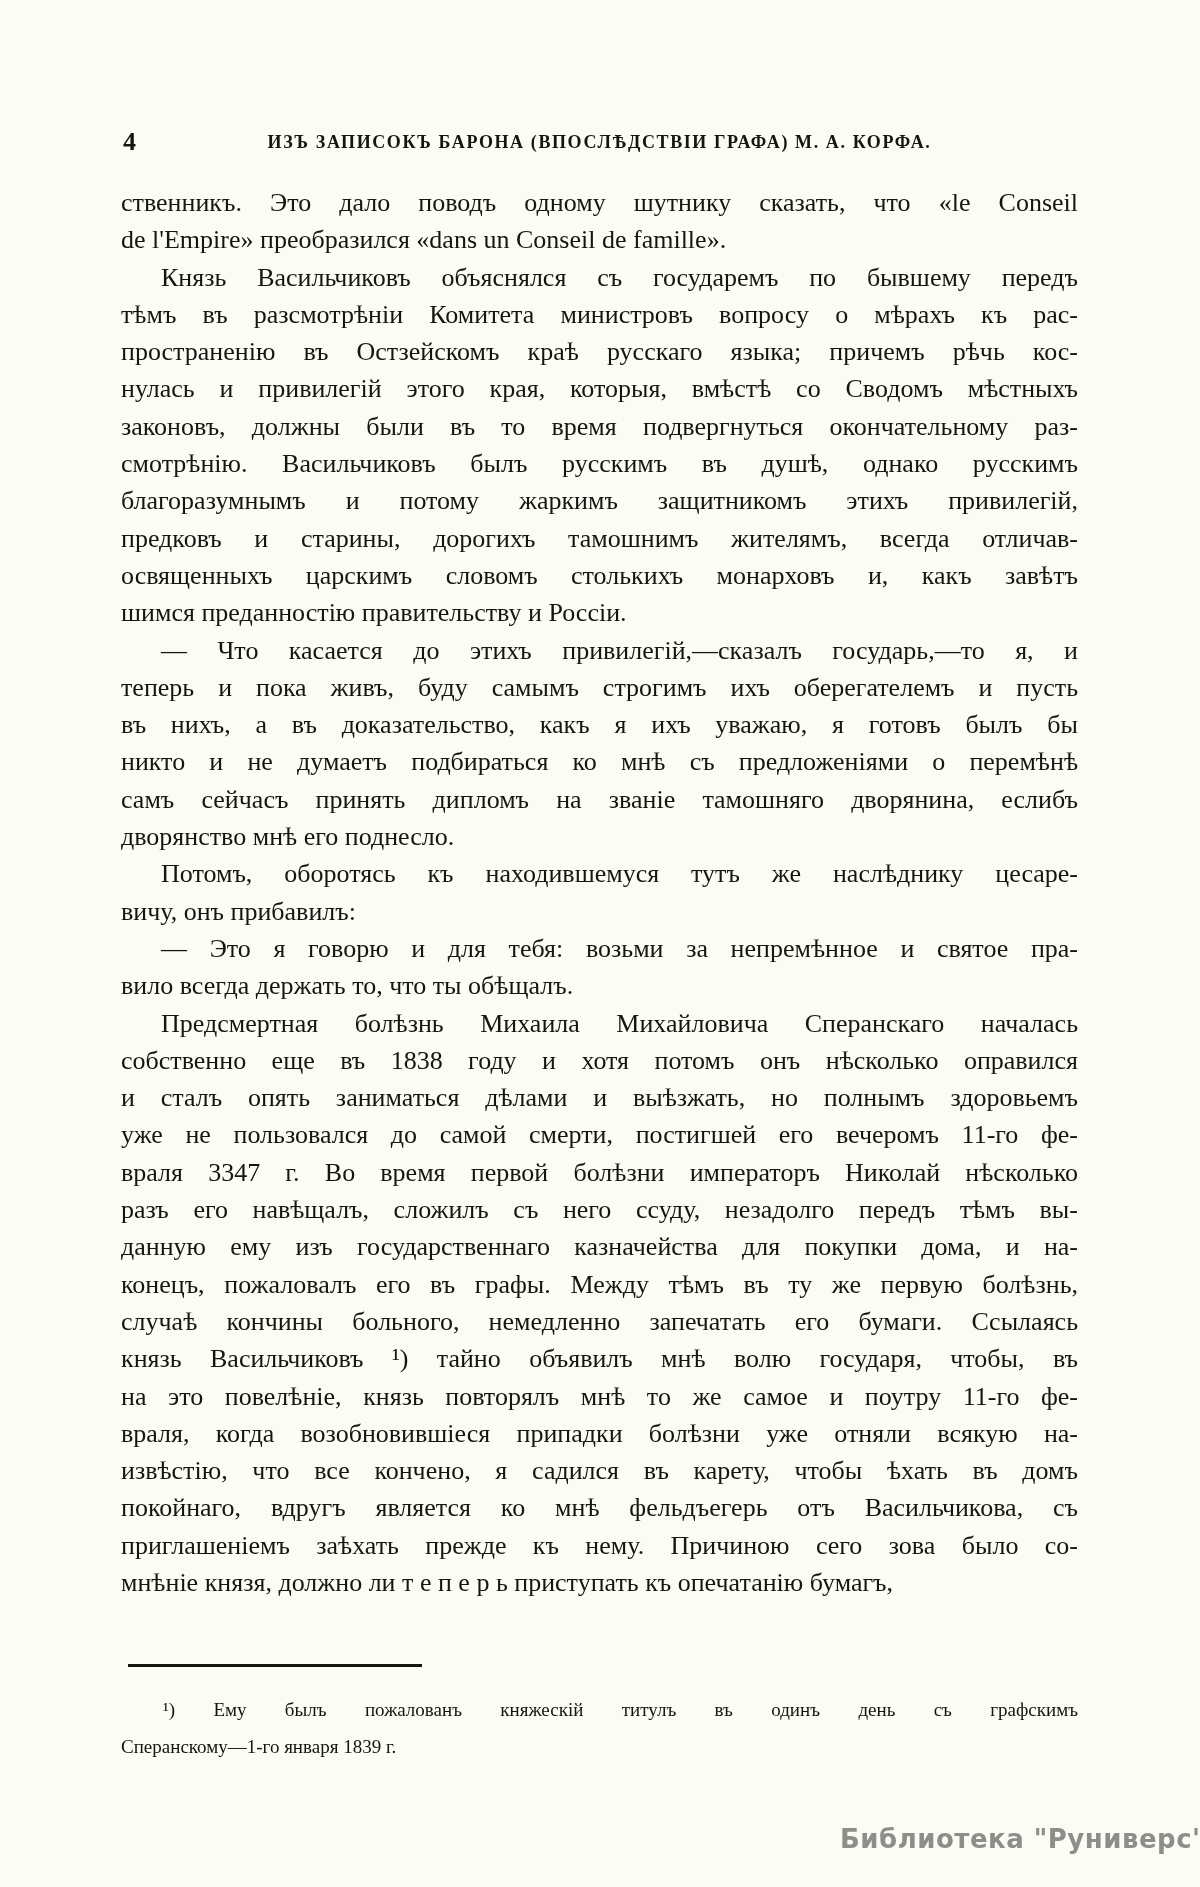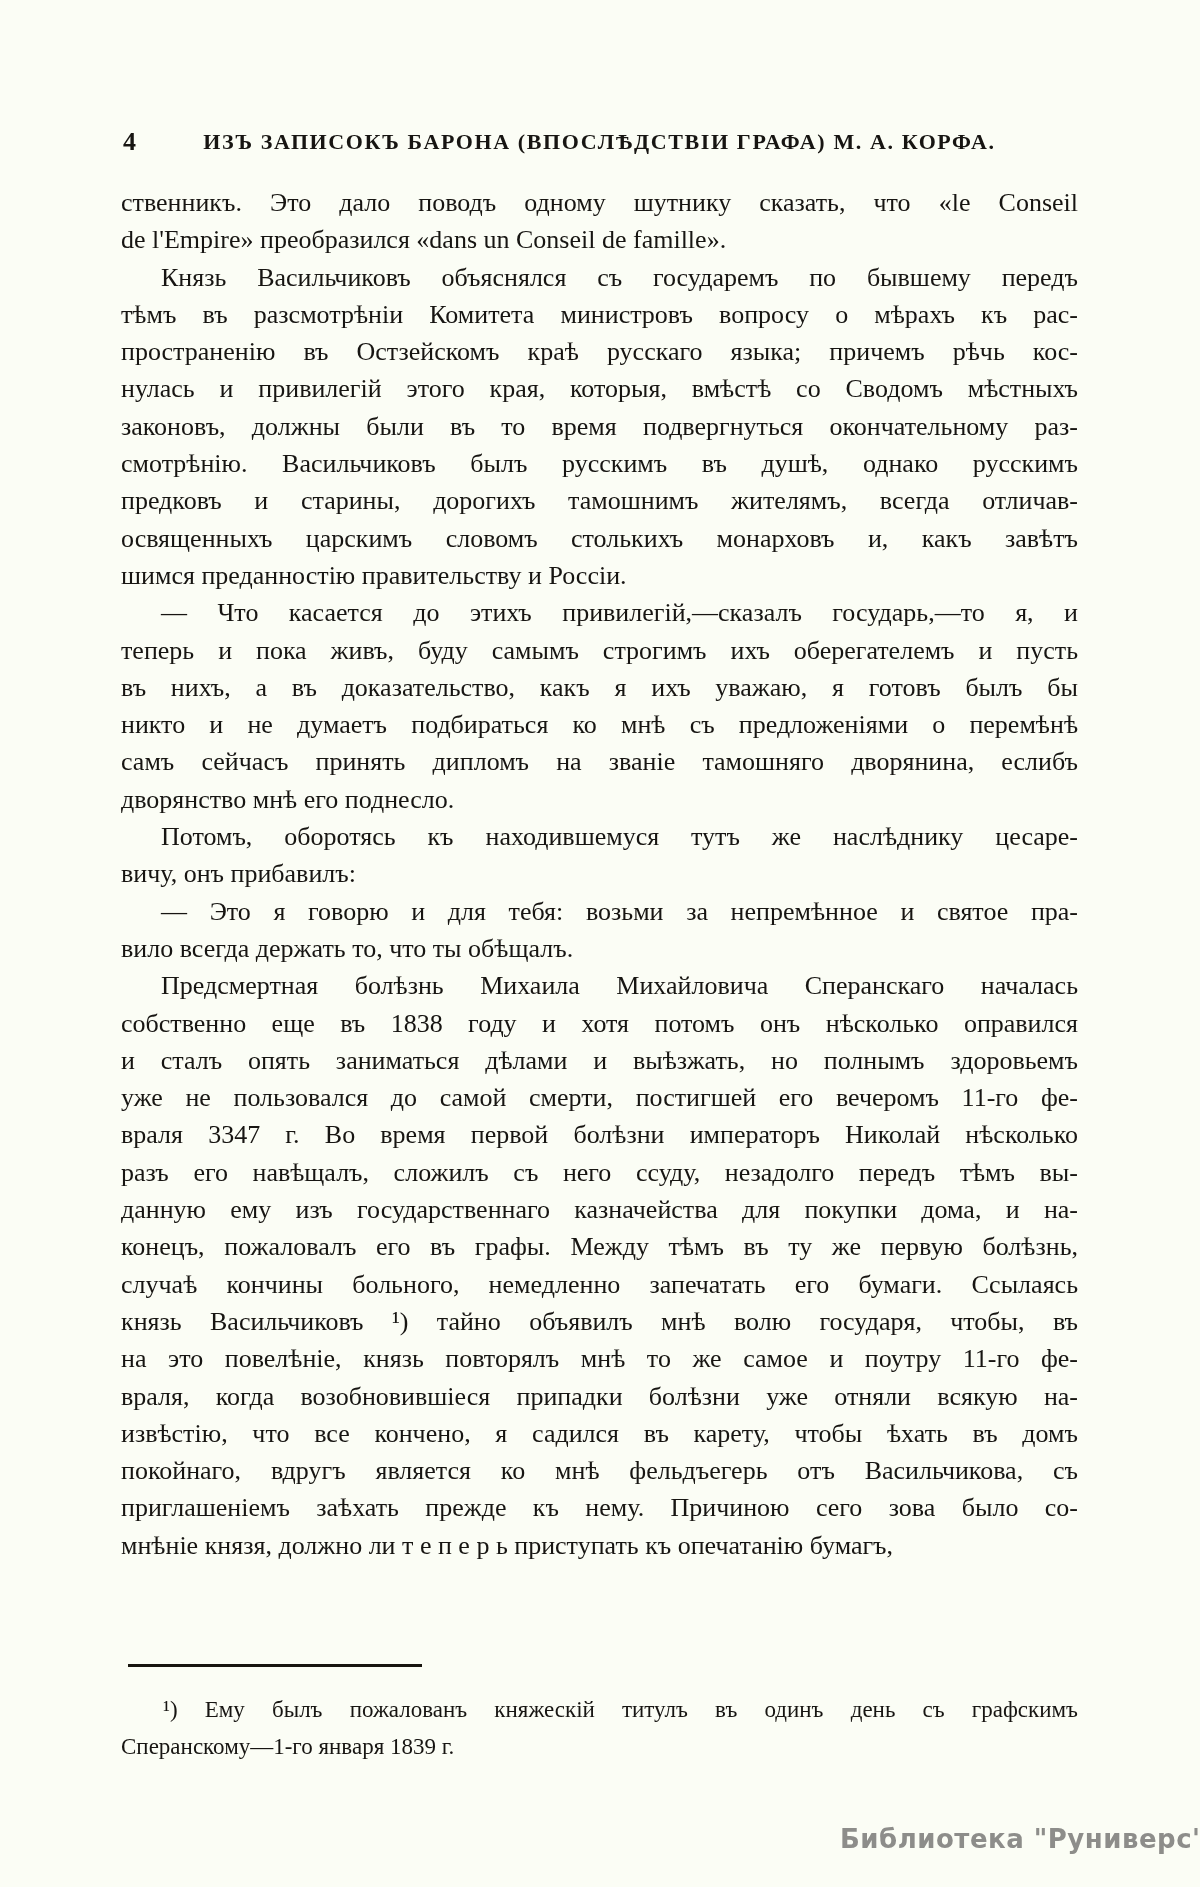--- a/index.html
+++ b/index.html
@@ -30,21 +30,21 @@
     font-size: 26px;
     line-height: 32px;
     font-weight: bold;
   }
   .header-title {
     position: absolute;
     left: 0;
     right: 0;
     top: 0;
     text-align: center;
-    font-size: 22px;
+    font-size: 18px;
     line-height: 32px;
     letter-spacing: 1.6px;
     font-weight: bold;
     white-space: nowrap;
   }
   .body-text {
     position: absolute;
     top: 184px;
     left: 121px;
     width: 957px;
@@ -66,21 +66,21 @@
     left: 128px;
     width: 294px;
     height: 3px;
     background: #17150f;
   }
   .footnote {
     position: absolute;
     top: 1691px;
     left: 121px;
     width: 957px;
-    font-size: 23px;
+    font-size: 19px;
     line-height: 37px;
   }
   .fn-line {
     text-align: justify;
     text-align-last: justify;
     height: 37px;
     overflow: hidden;
   }
   .fn-line.indent { text-indent: 42px; }
   .fn-line.end { text-align-last: left; }
@@ -108,20 +108,21 @@
 
   <div class="body-text">
       <div class="line">ственникъ. Это дало поводъ одному шутнику сказать, что «le Conseil</div>
       <div class="line end">de l'Empire» преобразился «dans un Conseil de famille».</div>
       <div class="line indent">Князь Васильчиковъ объяснялся съ государемъ по бывшему передъ</div>
       <div class="line">тѣмъ въ разсмотрѣніи Комитета министровъ вопросу о мѣрахъ къ рас-</div>
       <div class="line">пространенію въ Остзейскомъ краѣ русскаго языка; причемъ рѣчь кос-</div>
       <div class="line">нулась и привилегій этого края, которыя, вмѣстѣ со Сводомъ мѣстныхъ</div>
       <div class="line">законовъ, должны были въ то время подвергнуться окончательному раз-</div>
       <div class="line">смотрѣнію. Васильчиковъ былъ русскимъ въ душѣ, однако русскимъ</div>
+      <div class="line">благоразумнымъ и потому жаркимъ защитникомъ этихъ привилегій,</div>
       <div class="line">предковъ и старины, дорогихъ тамошнимъ жителямъ, всегда отличав-</div>
       <div class="line">освященныхъ царскимъ словомъ столькихъ монарховъ и, какъ завѣтъ</div>
       <div class="line end">шимся преданностію правительству и Россіи.</div>
       <div class="line indent">— Что касается до этихъ привилегій,—сказалъ государь,—то я, и</div>
       <div class="line">теперь и пока живъ, буду самымъ строгимъ ихъ оберегателемъ и пусть</div>
       <div class="line">въ нихъ, а въ доказательство, какъ я ихъ уважаю, я готовъ былъ бы</div>
       <div class="line">никто и не думаетъ подбираться ко мнѣ съ предложеніями о перемѣнѣ</div>
       <div class="line">самъ сейчасъ принять дипломъ на званіе тамошняго дворянина, еслибъ</div>
       <div class="line end">дворянство мнѣ его поднесло.</div>
       <div class="line indent">Потомъ, оборотясь къ находившемуся тутъ же наслѣднику цесаре-</div>

